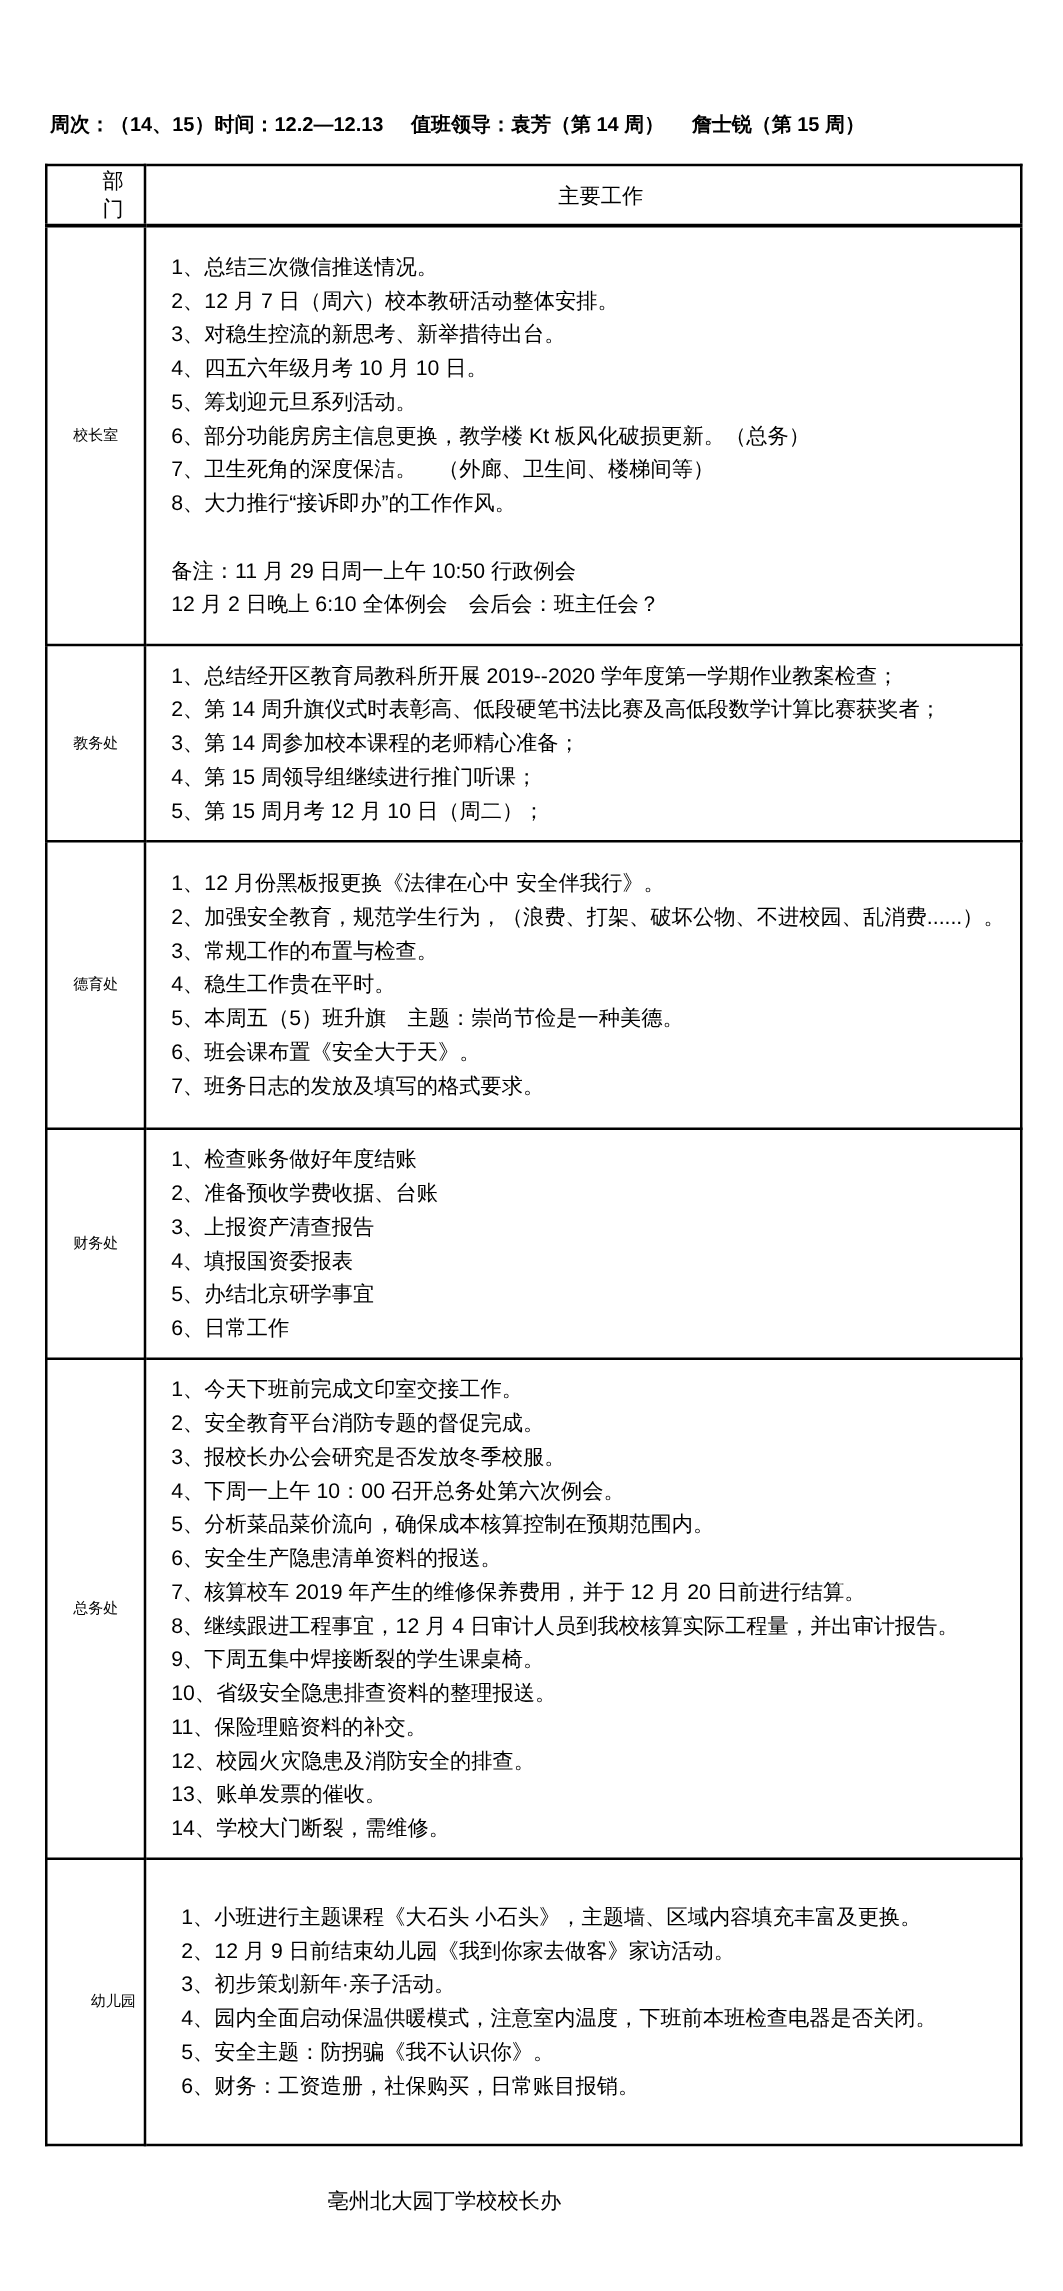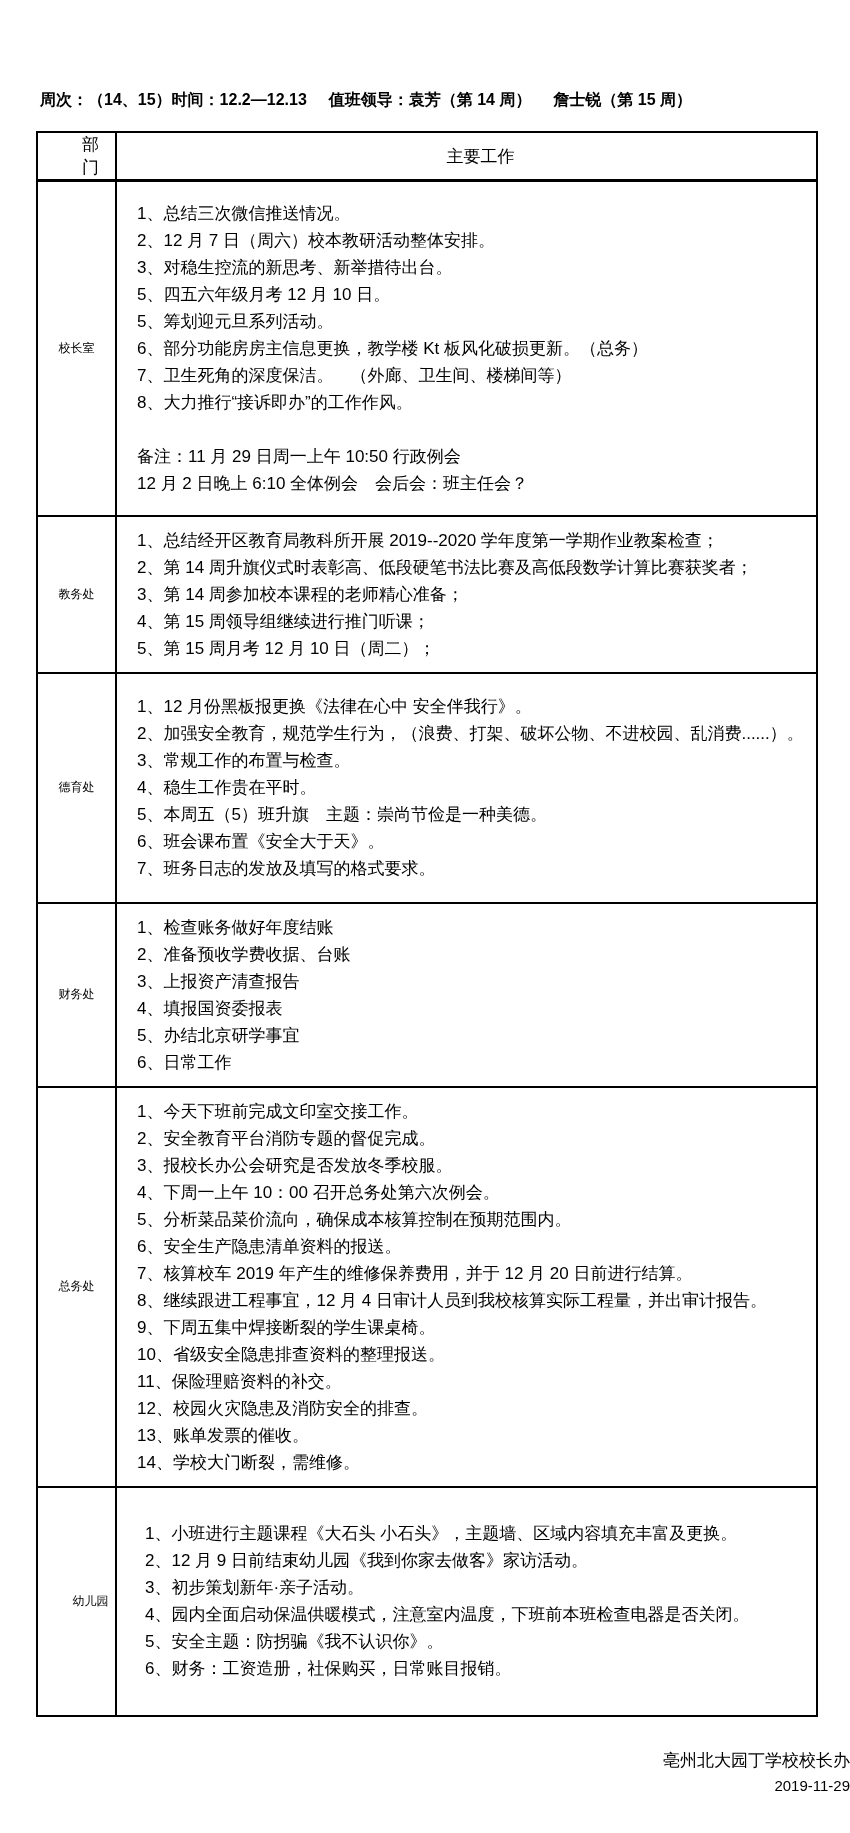--- a/index.html
+++ b/index.html
@@ -70,21 +70,21 @@
   tr.sec-0 td { height: 335px; }
   tr.sec-1 td { height: 142px; }
   tr.sec-2 td { height: 230px; }
   tr.sec-3 td { height: 184px; }
   tr.sec-4 td { height: 391px; }
   tr.sec-5 td { height: 229px; padding-left: 28px; }
 
   .footer {
     position: absolute;
     top: 1748px; left: 0; width: 100%;
-    text-align: right;
+    text-align: left;
     padding-left: 262px;
   }
   .footer-signature { font-size: 17px; line-height: 26px; }
   .footer-date { font-size: 15px; line-height: 24px; }
 </style>
 </head>
 <body>
 
 <div class="page">
 
@@ -106,21 +106,21 @@
         <th>主要工作</th>
       </tr>
     </thead>
     <tbody>
         <tr class="sec-0">
           <td class="dept-cell">校长室</td>
           <td class="content-cell">
             <div class="task-line">1、总结三次微信推送情况。</div>
             <div class="task-line">2、12 月 7 日（周六）校本教研活动整体安排。</div>
             <div class="task-line">3、对稳生控流的新思考、新举措待出台。</div>
-            <div class="task-line">5、四五六年级月考 12 月 10 日。</div>
+            <div class="task-line">4、四五六年级月考 10 月 10 日。</div>
             <div class="task-line">5、筹划迎元旦系列活动。</div>
             <div class="task-line">6、部分功能房房主信息更换，教学楼 Kt 板风化破损更新。（总务）</div>
             <div class="task-line">7、卫生死角的深度保洁。　（外廊、卫生间、楼梯间等）</div>
             <div class="task-line">8、大力推行“接诉即办”的工作作风。</div>
             <div class="task-line"></div>
             <div class="task-line">备注：11 月 29 日周一上午 10:50 行政例会</div>
             <div class="task-line">12 月 2 日晚上 6:10 全体例会　会后会：班主任会？</div>
           </td>
         </tr>
         <tr class="sec-1">
@@ -184,16 +184,15 @@
             <div class="task-line">4、园内全面启动保温供暖模式，注意室内温度，下班前本班检查电器是否关闭。</div>
             <div class="task-line">5、安全主题：防拐骗《我不认识你》。</div>
             <div class="task-line">6、财务：工资造册，社保购买，日常账目报销。</div>
           </td>
         </tr>
       </tbody>
   </table>
 
   <div class="footer">
     <div class="footer-signature">亳州北大园丁学校校长办</div>
-    <div class="footer-date">2019-11-29</div>
   </div>
 
 </div>
 
 </body></html>

